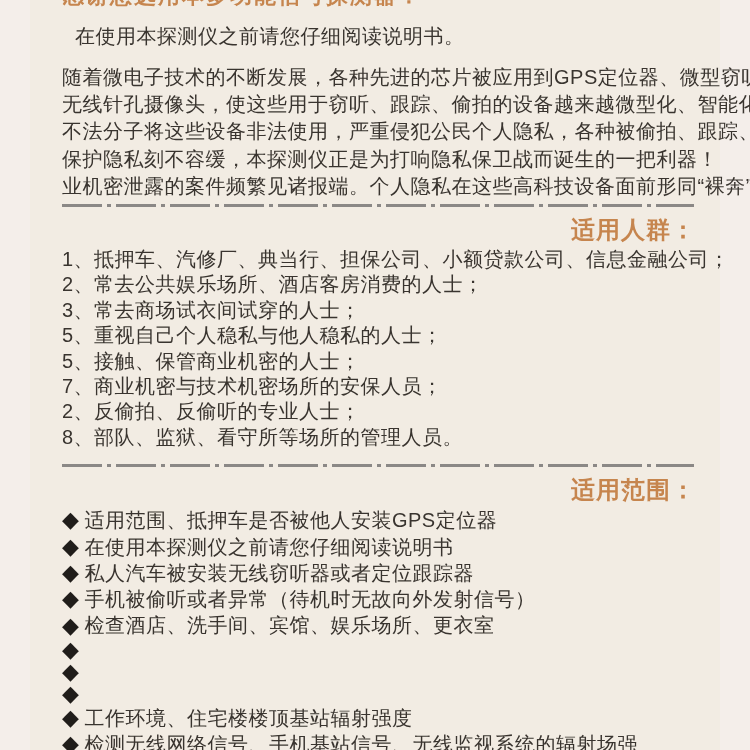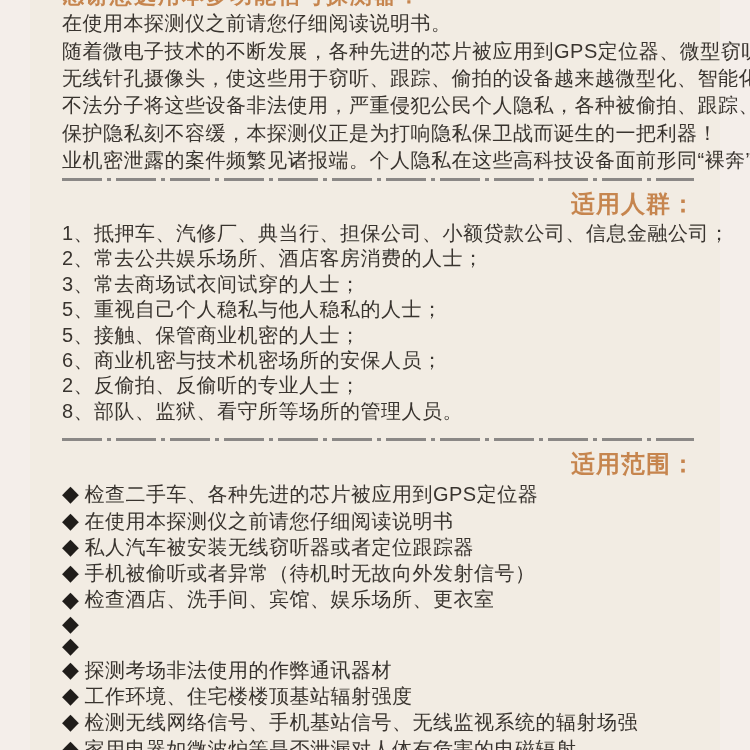--- a/index.html
+++ b/index.html
@@ -18,21 +18,21 @@
     margin:0 30px;width:690px;min-height:750px;
     background:var(--content-bg);
     padding:0 24px 0 32px;
   }
   .clip-head{height:9px;overflow:hidden;}
   .clip-head span{
     display:block;font-size:22px;line-height:24px;font-weight:700;
     color:var(--accent);letter-spacing:2px;transform:translateY(-16px);
     white-space:nowrap;
   }
-  .notice{margin:0;font-size:20px;line-height:29px;white-space:nowrap;letter-spacing:0.5px;}
+  .notice{margin:13px;font-size:20px;line-height:29px;white-space:nowrap;letter-spacing:0.5px;}
   .pline{font-size:20px;line-height:27.2px;white-space:nowrap;letter-spacing:0.5px;}
   .divider{
     height:3px;margin:4px 2px 8px 0;
     background:repeating-linear-gradient(90deg,
       var(--divider) 0 40px, transparent 40px 45px,
       var(--divider) 45px 49px, transparent 49px 54px);
   }
   .divider.second{margin-top:14px;}
   h2{
     margin:0 0 2px 0;font-size:24px;line-height:30px;font-weight:700;
@@ -81,36 +81,36 @@
       <div class="nitem">1、抵押车、汽修厂、典当行、担保公司、小额贷款公司、信息金融公司；</div>
 
       <div class="nitem">2、常去公共娱乐场所、酒店客房消费的人士；</div>
 
       <div class="nitem">3、常去商场试衣间试穿的人士；</div>
 
       <div class="nitem">5、重视自己个人稳私与他人稳私的人士；</div>
 
       <div class="nitem">5、接触、保管商业机密的人士；</div>
 
-      <div class="nitem">6、商业机密与技术机密场所的安保人员；</div>
+      <div class="nitem">7、商业机密与技术机密场所的安保人员；</div>
 
       <div class="nitem">2、反偷拍、反偷听的专业人士；</div>
 
       <div class="nitem">8、部队、监狱、看守所等场所的管理人员。</div>
     </div>
 
   <div class="divider second"></div>
 
   <h2>适用范围：</h2>
 
   <div class="dlist">
 
       <div class="ditem">
         <span class="diamond">◆</span>
-        <span class="dtext">检查二手车、各种先进的芯片被应用到GPS定位器</span>
+        <span class="dtext">适用范围、抵押车是否被他人安装GPS定位器</span>
       </div>
 
       <div class="ditem">
         <span class="diamond">◆</span>
         <span class="dtext">在使用本探测仪之前请您仔细阅读说明书</span>
       </div>
 
       <div class="ditem">
         <span class="diamond">◆</span>
         <span class="dtext">私人汽车被安装无线窃听器或者定位跟踪器</span>
@@ -129,21 +129,20 @@
       <div class="ditem">
         <span class="diamond">◆</span>
       </div>
 
       <div class="ditem">
         <span class="diamond">◆</span>
       </div>
 
       <div class="ditem">
         <span class="diamond">◆</span>
-        <span class="dtext">探测考场非法使用的作弊通讯器材</span>
       </div>
 
       <div class="ditem">
         <span class="diamond">◆</span>
         <span class="dtext">工作环境、住宅楼楼顶基站辐射强度</span>
       </div>
 
       <div class="ditem">
         <span class="diamond">◆</span>
         <span class="dtext">检测无线网络信号、手机基站信号、无线监视系统的辐射场强</span>

